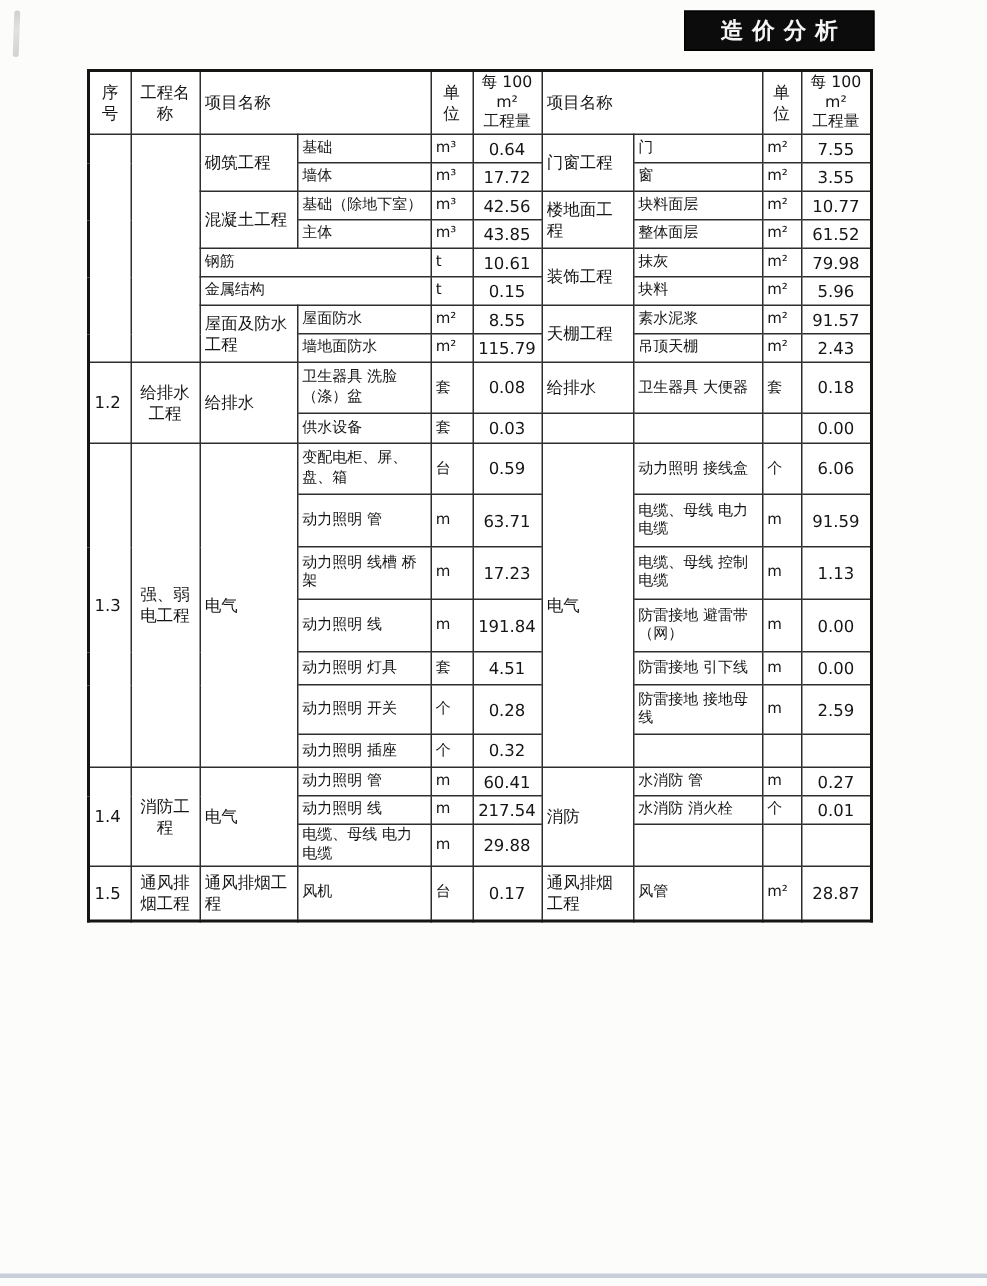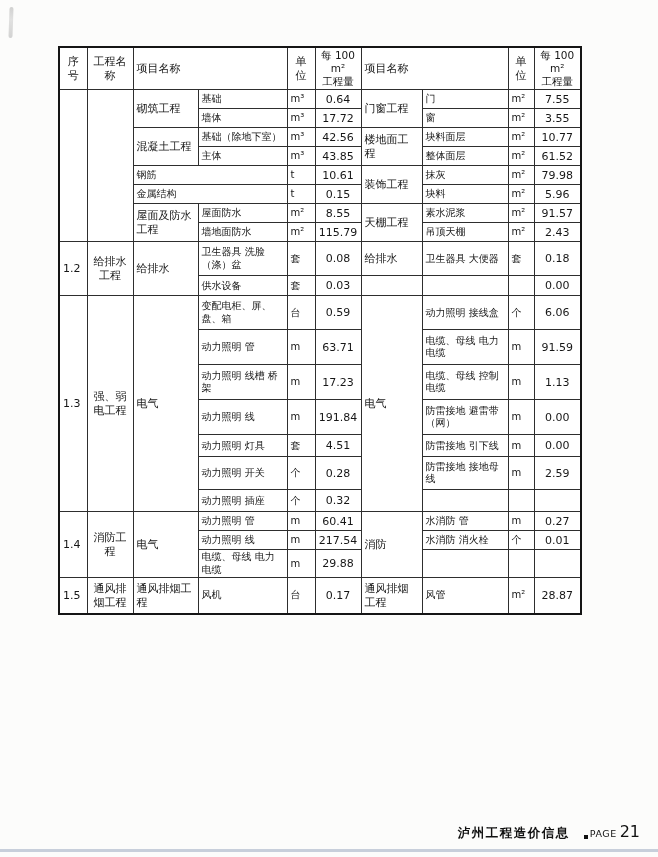--- a/index.html
+++ b/index.html
@@ -72,20 +72,23 @@
     background:#c8cfdb;
   }
 </style>
 </head>
 <body>
 
 <div class="page">
 
   <div class="smudge"></div>
 
+  <div class="badge">
+    <span>造价分析</span>
+  </div>
 
   <div class="artifact"></div>
 
   <table class="cost">
     <colgroup>
       <col style="width:28px">
         <col style="width:46px">
         <col style="width:65px">
         <col style="width:89px">
       <col style="width:28px">
@@ -304,22 +307,16 @@
         <td class="c-u">台</td>
         <td class="c-q">0.17</td>
         <td class="c-rg">通风排烟工程</td>
         <td class="c-ri">风管</td>
         <td class="c-u">m²</td>
         <td class="c-q">28.87</td>
       </tr>
     </tbody>
   </table>
 
-  <div class="footer">
-    <span class="brand">泸州工程造价信息</span>
-    <span class="bullet"></span>
-    <span class="page-label">PAGE</span>
-    <span class="page-num">21</span>
-  </div>
 
   <div class="bottom-bar"></div>
 
 </div>
 
 </body></html>

